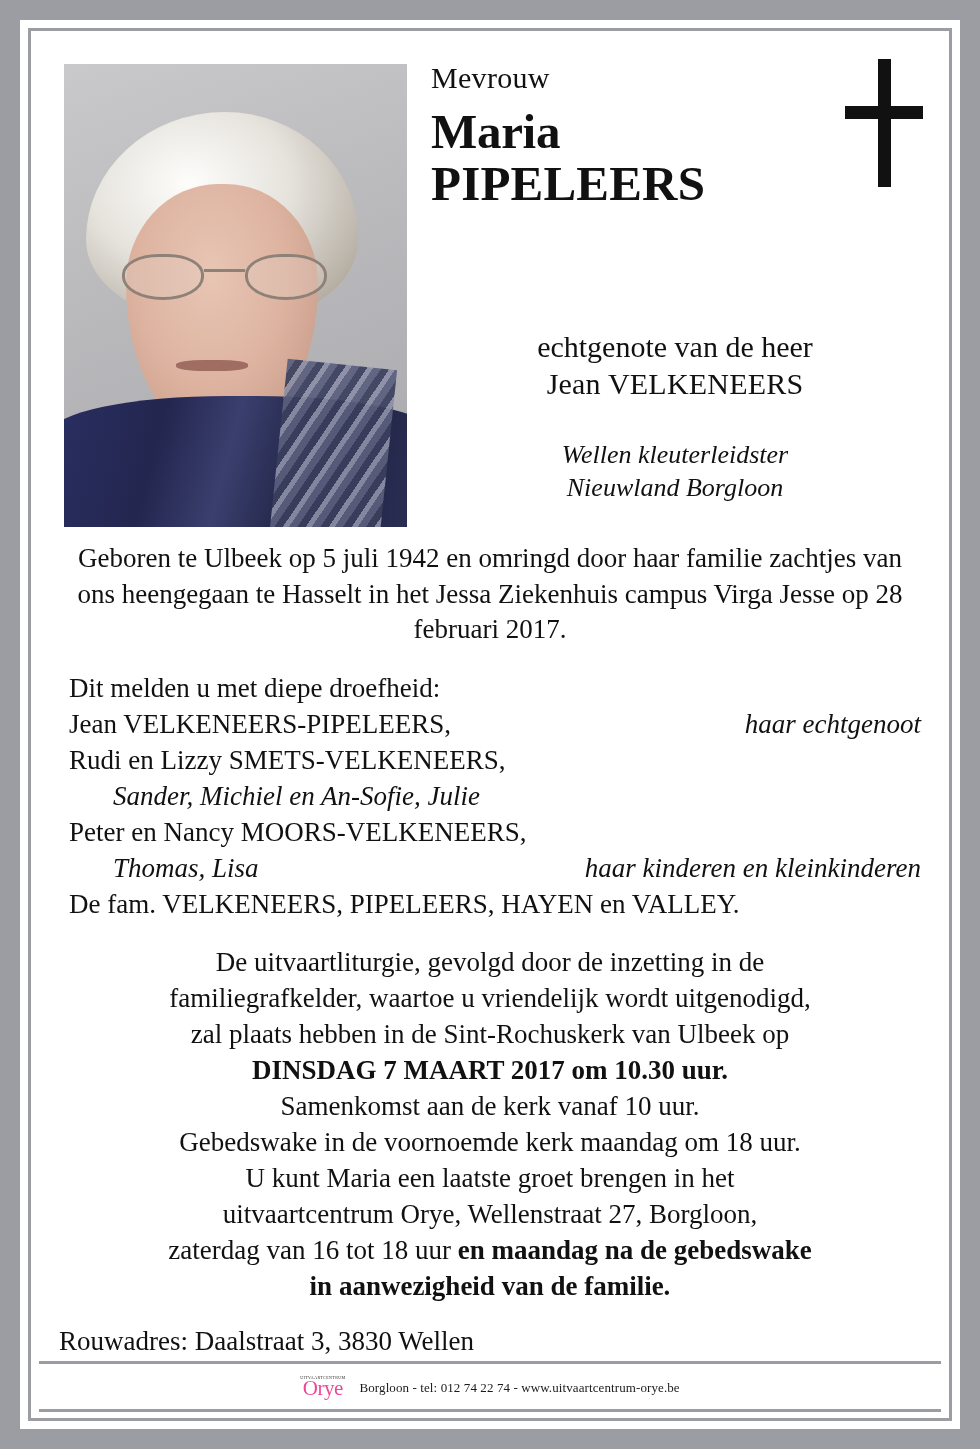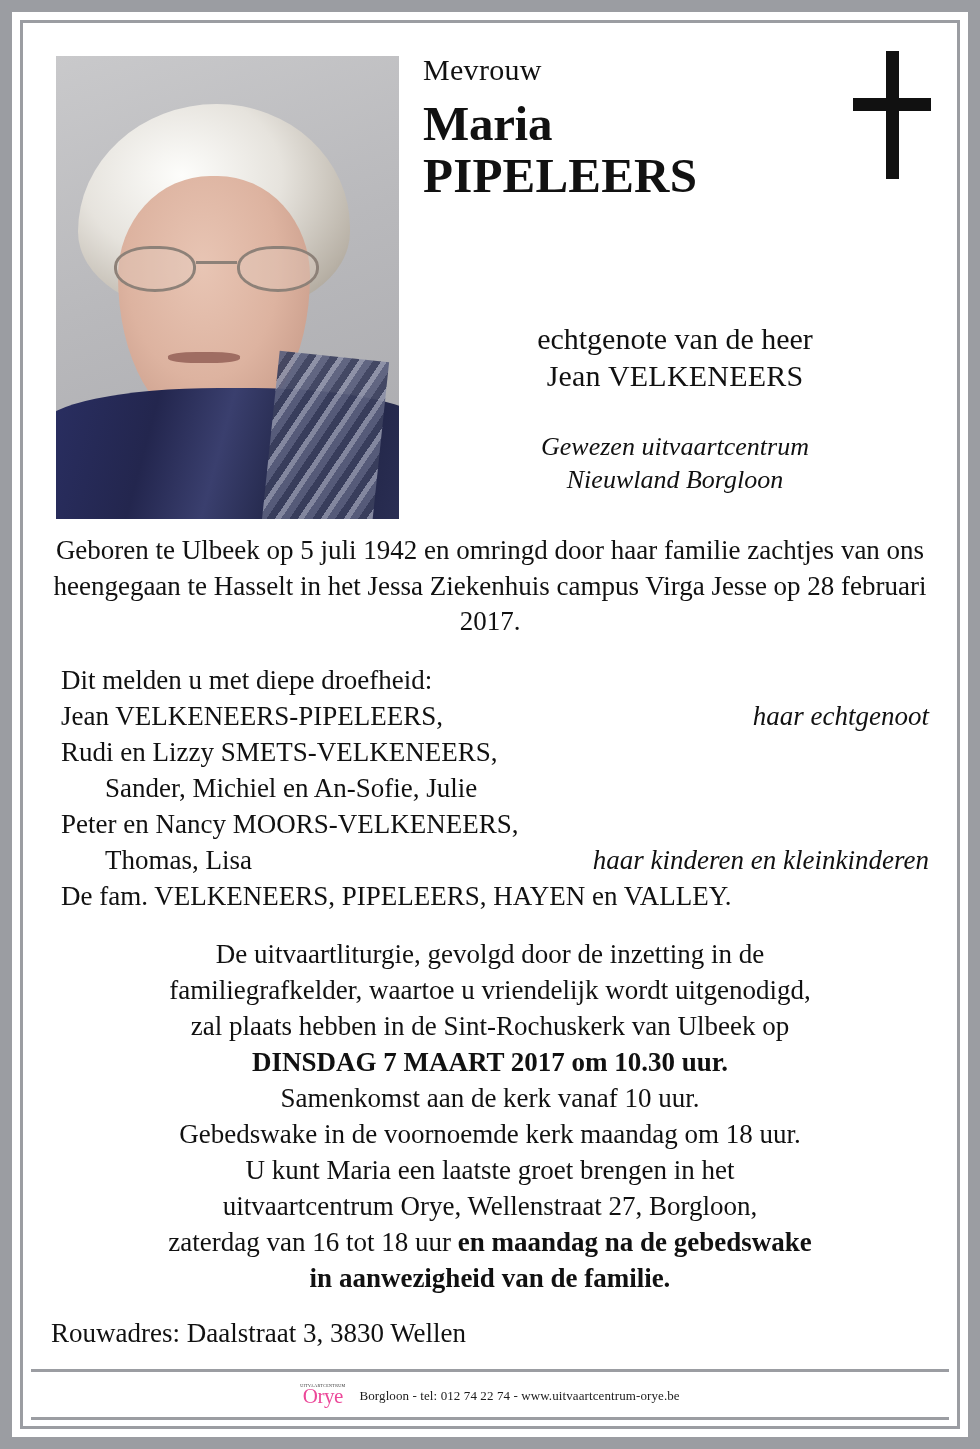--- a/index.html
+++ b/index.html
@@ -15,21 +15,21 @@
     font-family: "Liberation Serif", "DejaVu Serif", serif;
     color: #111111;
   }
 
   
   #card {
     position: relative;
     width: 980px;
     height: 1449px;
     background: #9b9da2;      
-    padding: 12px;
+    padding: 20px;
   }
 
   #frame-white {
     width: 100%;
     height: 100%;
     background: #ffffff;       
     padding: 8px;
   }
 
   #frame-rule {
@@ -213,21 +213,21 @@
     align-items: baseline;
     justify-content: space-between;
     white-space: nowrap;
     margin-left: 12px;
   }
   .fam-row .left-txt { text-align: left; }
   .fam-row .rel {
     font-style: italic;
     padding-right: 2px;
   }
-  .fam-row.indent .left-txt { padding-left: 44px; }
+  .fam-row.indent .left-txt { padding-left: 44px; font-style: italic; }
 
   .service {
     font-size: 27px;
     line-height: 1.335;
     text-align: center;
     margin-bottom: 20px;
     font-family: Liberation Serif, serif;
   }
   .service b { font-weight: bold; }
 
@@ -318,21 +318,21 @@
             <div class="v"></div>
             <div class="h"></div>
           </div>
 
           <div id="spouse">
             <div>echtgenote van de heer</div>
             <div class="spouse-name">Jean VELKENEERS</div>
           </div>
 
           <div id="profession">
-            <div>Gewezen uitvaartcentrum</div>
+            <div>Wellen kleuterleidster</div>
             <div>Nieuwland Borgloon</div>
           </div>
 
         </div>
 
         <div id="body">
 
           <div class="para center">Geboren te Ulbeek op 5 juli 1942 en omringd door haar familie zachtjes van ons heengegaan te Hasselt in het Jessa Ziekenhuis campus Virga Jesse op 28 februari 2017.</div>
 
           <div class="fam-block">

